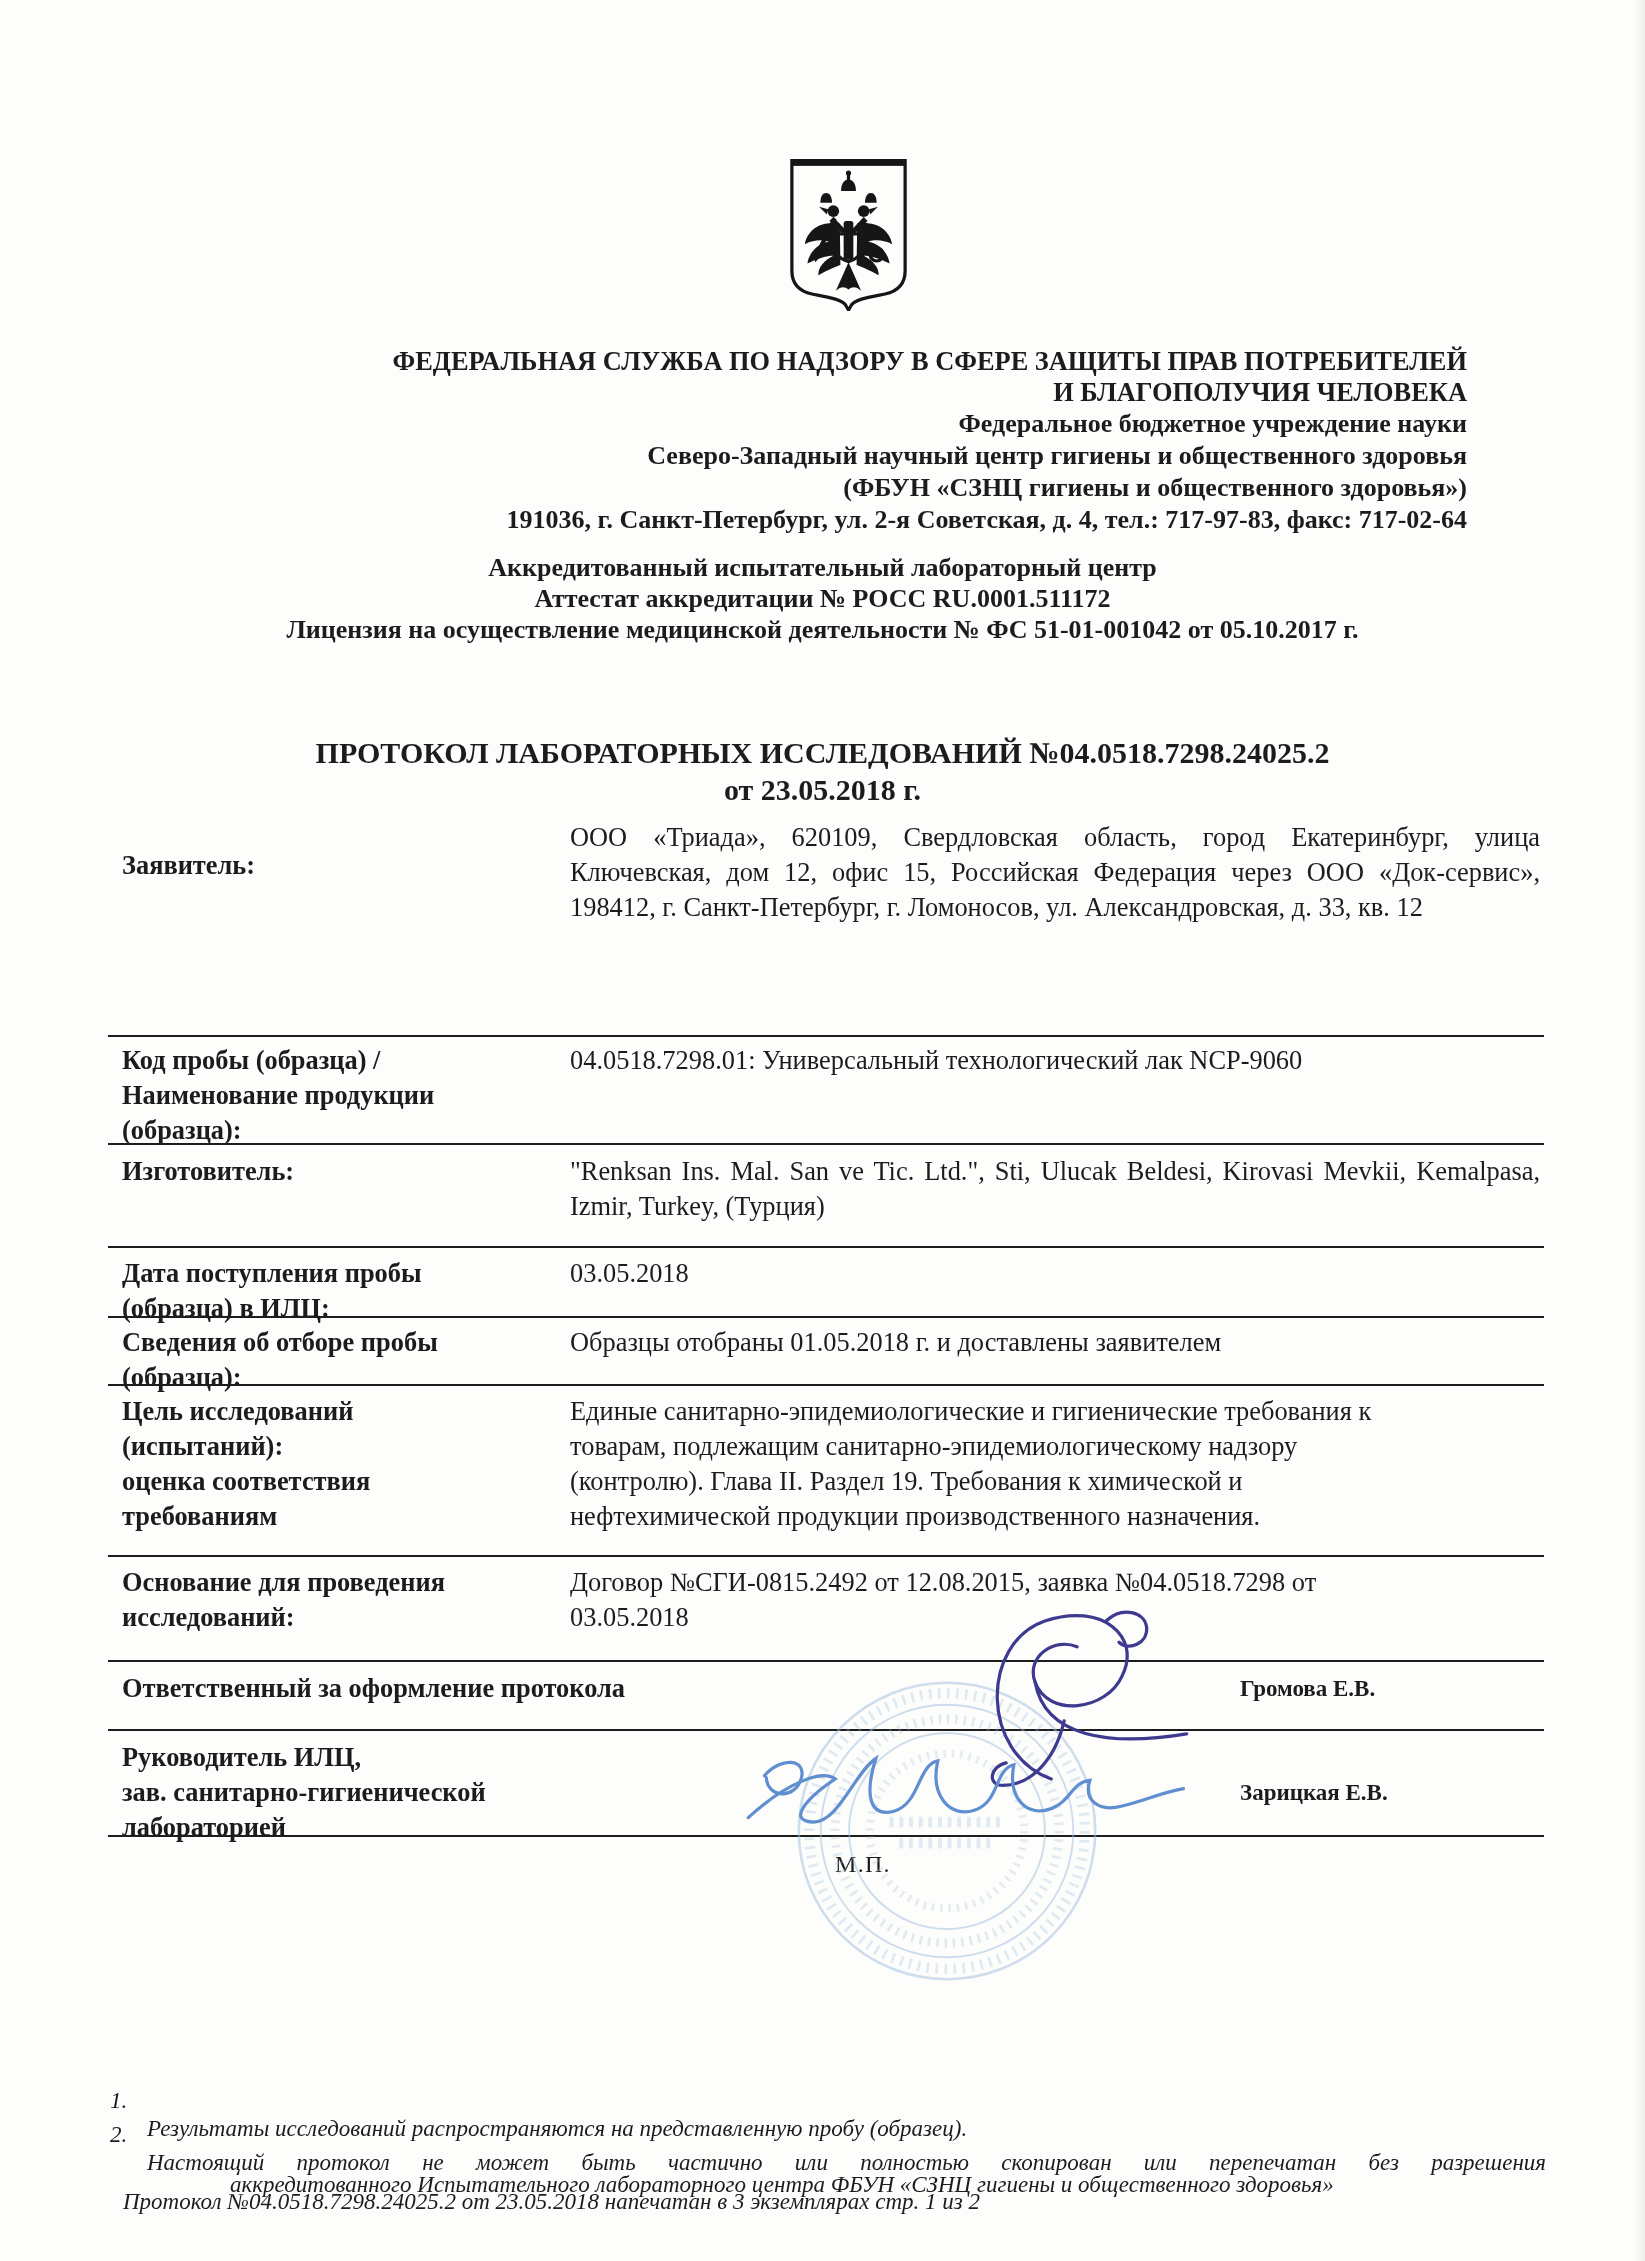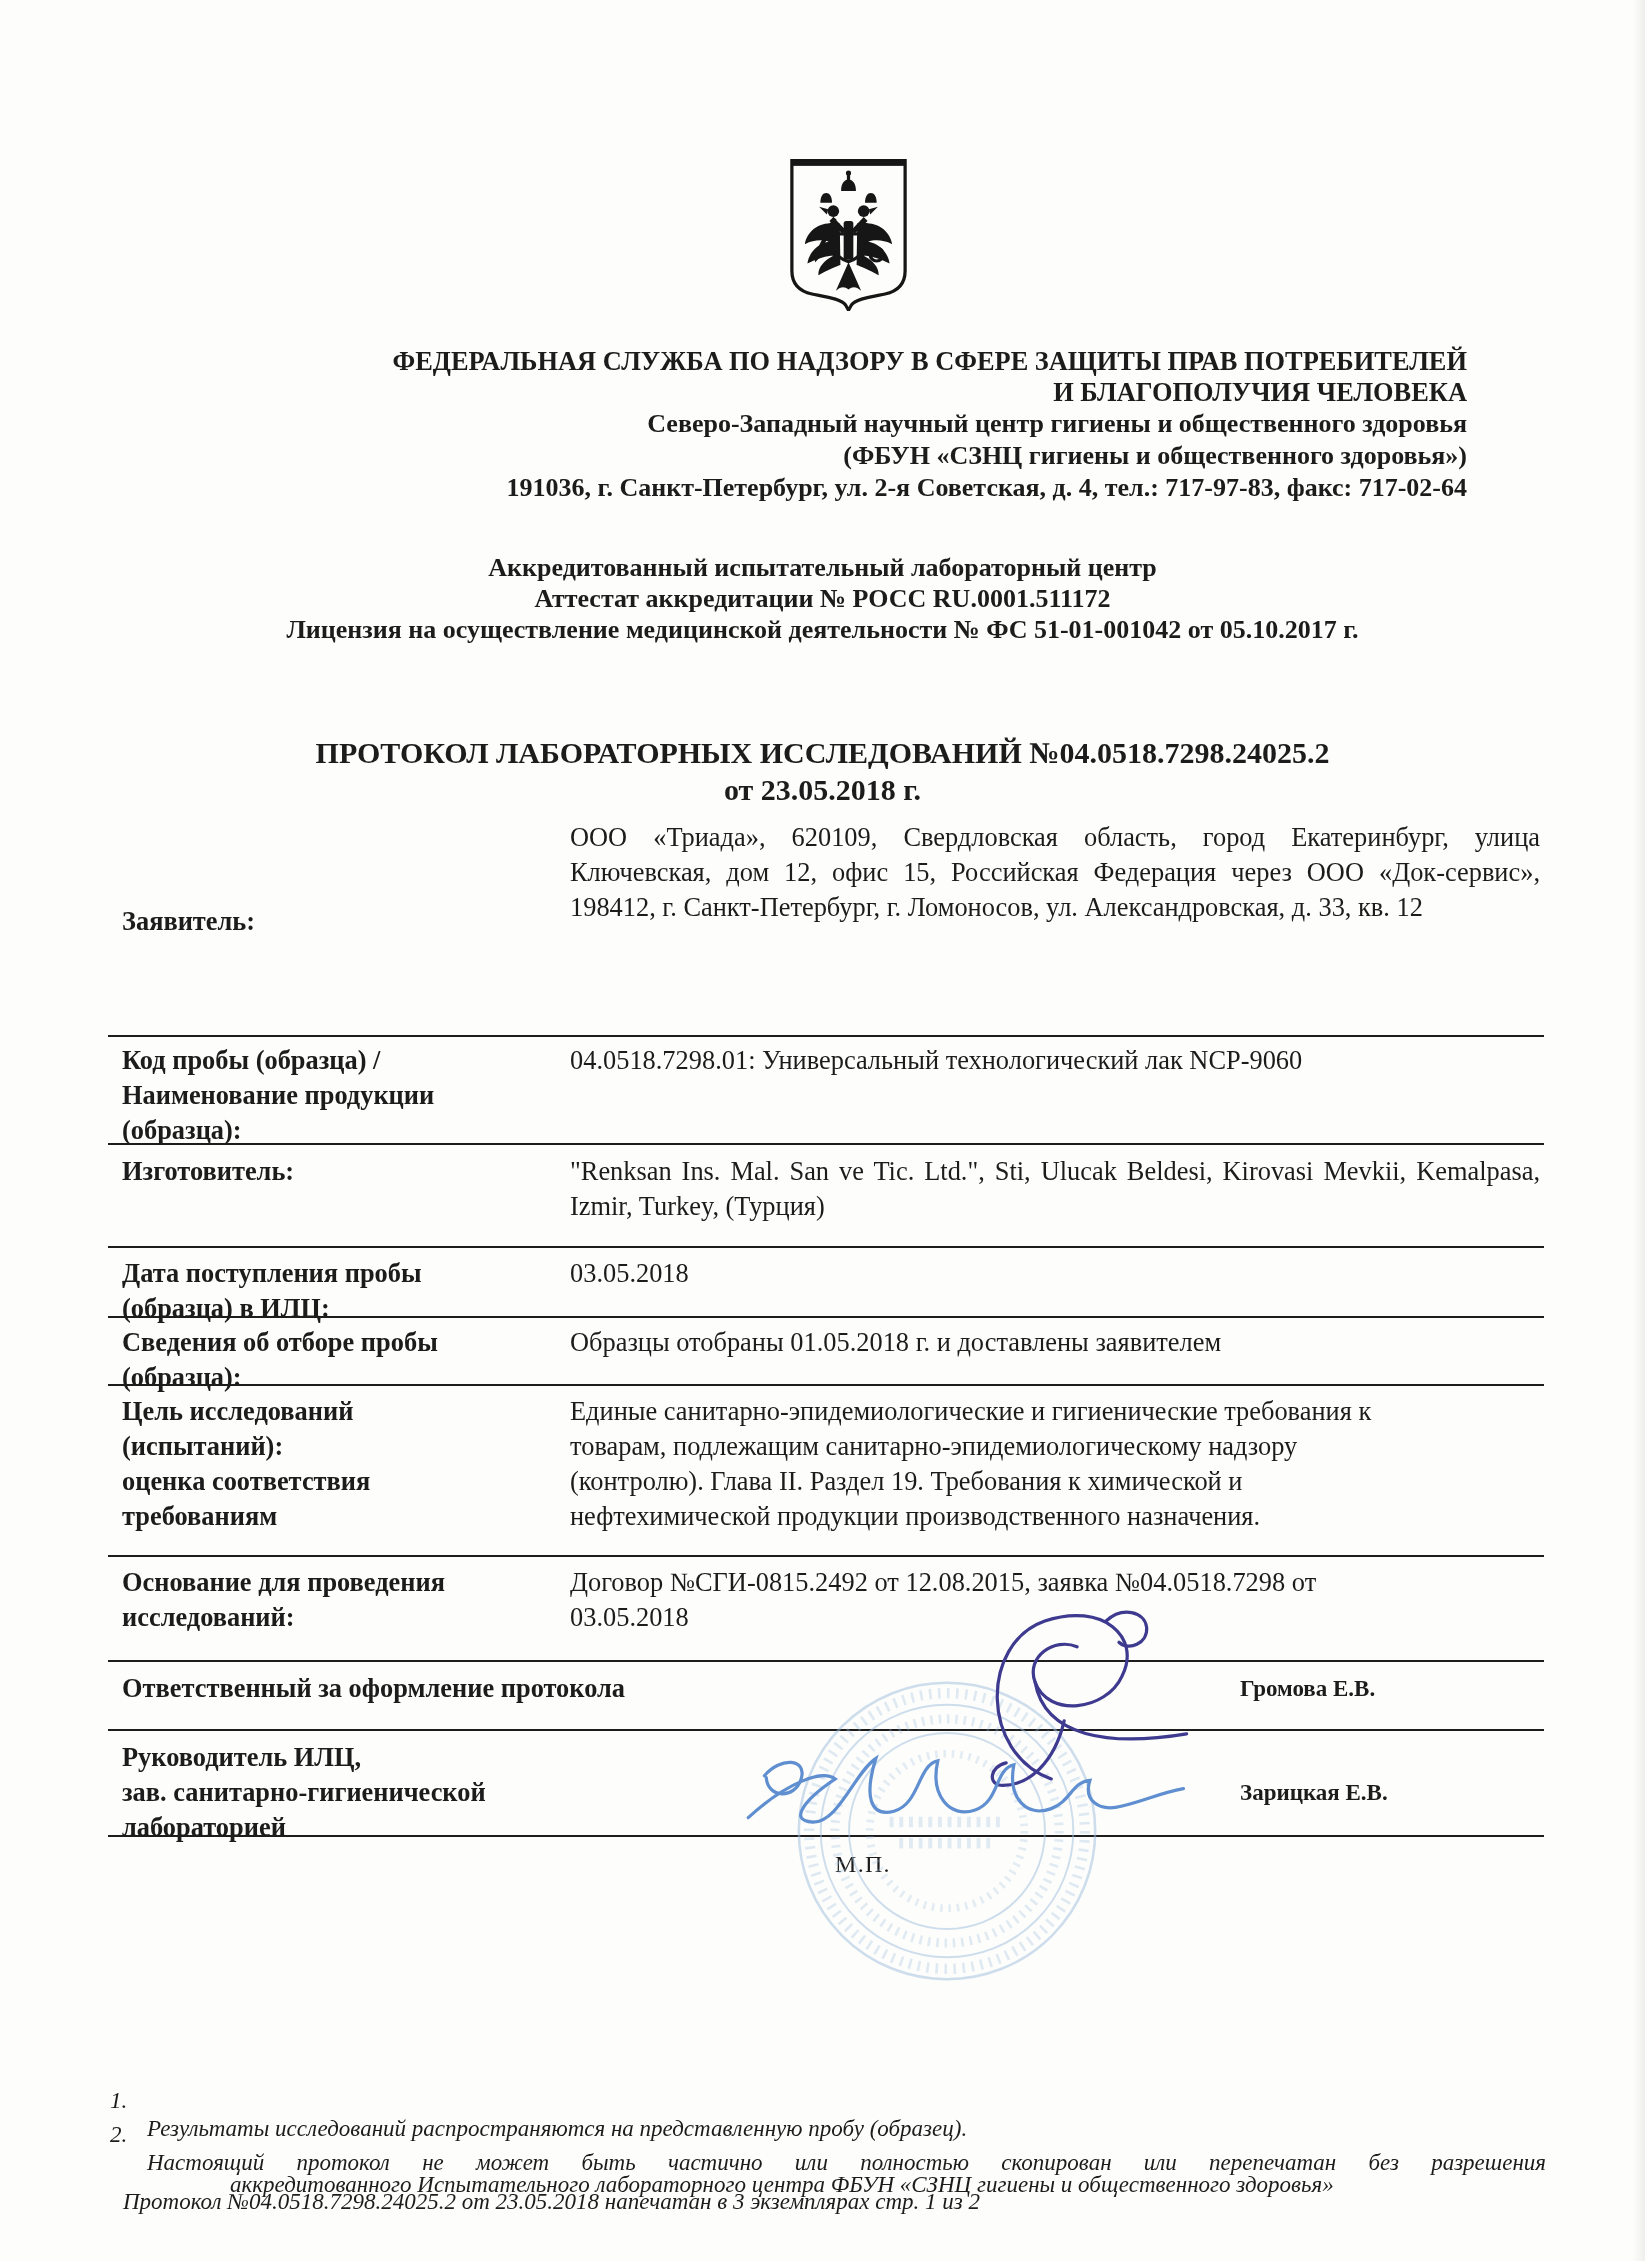--- a/index.html
+++ b/index.html
@@ -93,36 +93,37 @@
       <path d="M70 92 L42 148 L48 152 L75 96 Z"></path>
       <path d="M38 146 L50 154 L42 162 Z"></path>
       <circle cx="137" cy="150" r="10" fill="none" stroke="#161616" stroke-width="5"></circle>
       <rect x="134.5" y="138" width="5" height="10"></rect>
     </g>
   </svg>
 
   <div class="org-header">
     <div class="h1">ФЕДЕРАЛЬНАЯ СЛУЖБА ПО НАДЗОРУ В СФЕРЕ ЗАЩИТЫ ПРАВ ПОТРЕБИТЕЛЕЙ</div>
     <div class="h1">И БЛАГОПОЛУЧИЯ ЧЕЛОВЕКА</div>
+    <div class="h2">Федеральное бюджетное учреждение науки</div>
     <div class="h2">Северо-Западный научный центр гигиены и общественного здоровья</div>
     <div class="h2">(ФБУН «СЗНЦ гигиены и общественного здоровья»)</div>
     <div class="h2">191036,  г. Санкт-Петербург, ул. 2-я Советская, д. 4, тел.: 717-97-83, факс: 717-02-64</div>
   </div>
   <div class="accred">
     <div>Аккредитованный испытательный лабораторный центр</div>
     <div>Аттестат аккредитации № РОСС RU.0001.511172</div>
     <div>Лицензия на осуществление медицинской деятельности № ФС 51-01-001042 от 05.10.2017 г.</div>
   </div>
 
   <div class="doc-title">
     <div>ПРОТОКОЛ ЛАБОРАТОРНЫХ ИССЛЕДОВАНИЙ №04.0518.7298.24025.2</div>
     <div>от 23.05.2018 г.</div>
   </div>
 
-  <div class="lbl" style="top:904px">Заявитель:</div>
+  <div class="lbl" style="top:848px">Заявитель:</div>
   <div class="val val-justify" style="top:820px">ООО «Триада», 620109, Свердловская область, город Екатеринбург, улица Ключевская, дом 12, офис 15, Российская Федерация через ООО «Док-сервис», 198412, г. Санкт-Петербург, г. Ломоносов, ул. Александровская, д. 33, кв. 12</div>
   <div class="rule" style="top:1035px"></div>
 
   <div class="lbl" style="top:1043px">Код пробы (образца) /
 Наименование продукции
 (образца):</div>
   <div class="val" style="top:1043px">04.0518.7298.01: Универсальный технологический лак NCP-9060</div>
   <div class="rule" style="top:1143px"></div>
 
   <div class="lbl" style="top:1154px">Изготовитель:</div>

